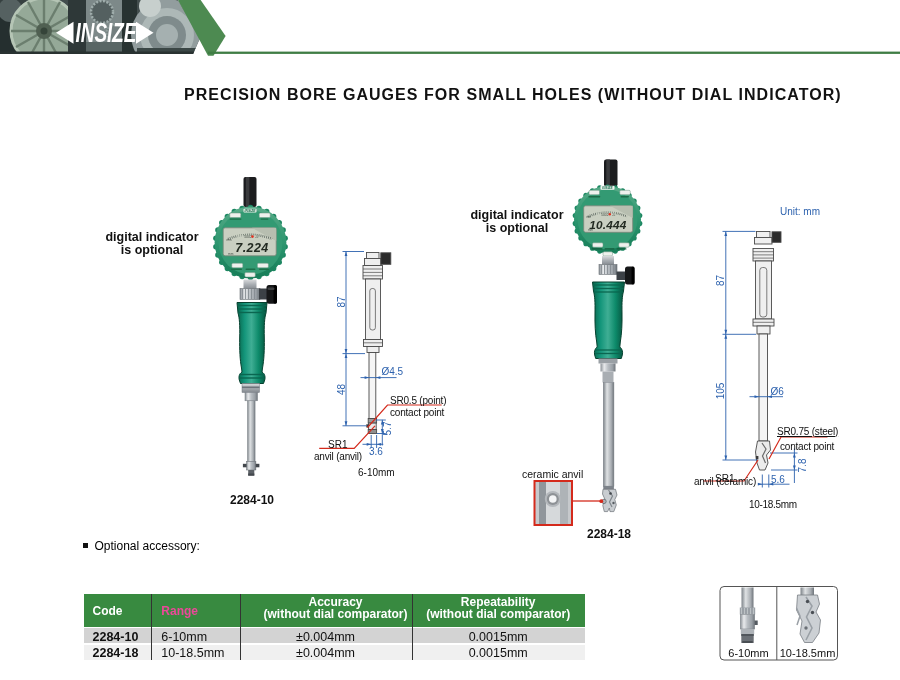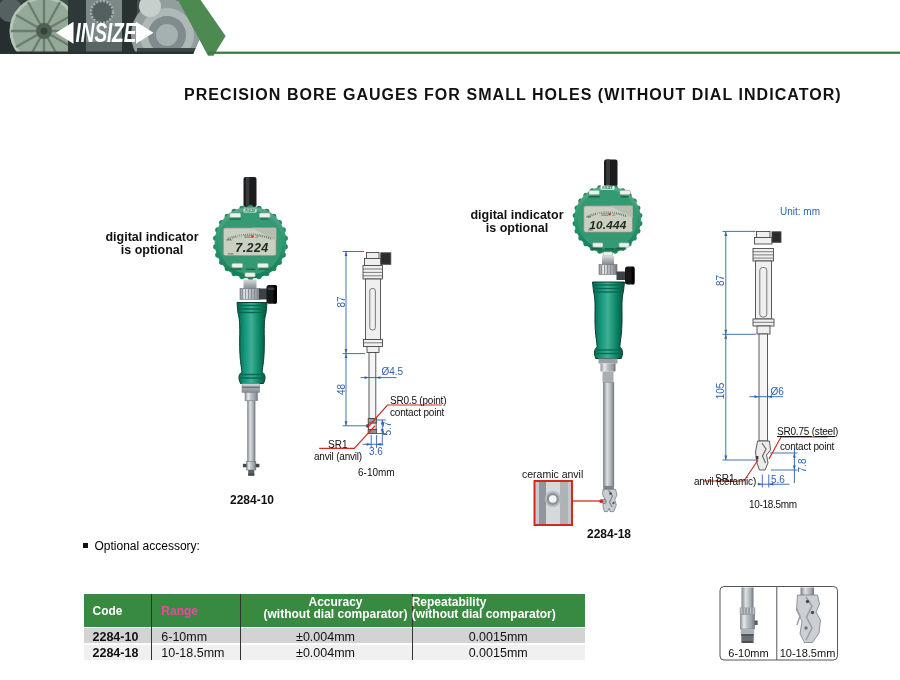--- a/index.html
+++ b/index.html
@@ -494,21 +494,21 @@
 <div class="abs" style="left:83.5px;top:628.3px;width:501px;height:14.8px;background:#d3d3d3;"></div>
 <div class="abs" style="left:83.5px;top:645px;width:501px;height:14.5px;background:#f0f0f0;"></div>
 
 <div class="abs" style="left:150.8px;top:593.5px;width:1px;height:66px;background:#333;"></div>
 <div class="abs" style="left:239.5px;top:593.5px;width:1px;height:66px;background:#333;"></div>
 <div class="abs" style="left:411.7px;top:593.5px;width:1px;height:66px;background:#333;"></div>
 
 <div class="t" style="left:92.5px;top:603.5px;font-size:12px;font-weight:bold;color:#fff;">Code</div>
 <div class="t" style="left:161.3px;top:603.5px;font-size:12px;font-weight:bold;color:#ec4899;">Range</div>
 <div class="t" style="left:239.5px;top:595.5px;width:172px;text-align:center;font-size:12px;font-weight:bold;line-height:12.8px;color:#fff;margin-left:10px;">Accuracy<br>(without dial comparator)</div>
-<div class="t" style="left:411.7px;top:595.5px;width:173px;font-size:12px;font-weight:bold;line-height:12.8px;color:#fff;">Repeatability<br>(without dial comparator)</div>
+<div class="t" style="left:411.7px;top:595.5px;width:173px;text-align:center;font-size:12px;font-weight:bold;line-height:12.8px;color:#fff;">Repeatability<br>(without dial comparator)</div>
 
 <div class="t" style="left:92.5px;top:629.5px;font-size:12.5px;font-weight:bold;color:#111;">2284-10</div>
 <div class="t" style="left:161.3px;top:629.5px;font-size:12.5px;color:#111;">6-10mm</div>
 <div class="t" style="left:239.5px;top:629.5px;width:172px;text-align:center;font-size:12.5px;color:#111;">±0.004mm</div>
 <div class="t" style="left:411.7px;top:629.5px;width:173px;text-align:center;font-size:12.5px;color:#111;">0.0015mm</div>
 
 <div class="t" style="left:92.5px;top:645.5px;font-size:12.5px;font-weight:bold;color:#111;">2284-18</div>
 <div class="t" style="left:161.3px;top:645.5px;font-size:12.5px;color:#111;">10-18.5mm</div>
 <div class="t" style="left:239.5px;top:645.5px;width:172px;text-align:center;font-size:12.5px;color:#111;">±0.004mm</div>
 <div class="t" style="left:411.7px;top:645.5px;width:173px;text-align:center;font-size:12.5px;color:#111;">0.0015mm</div>

